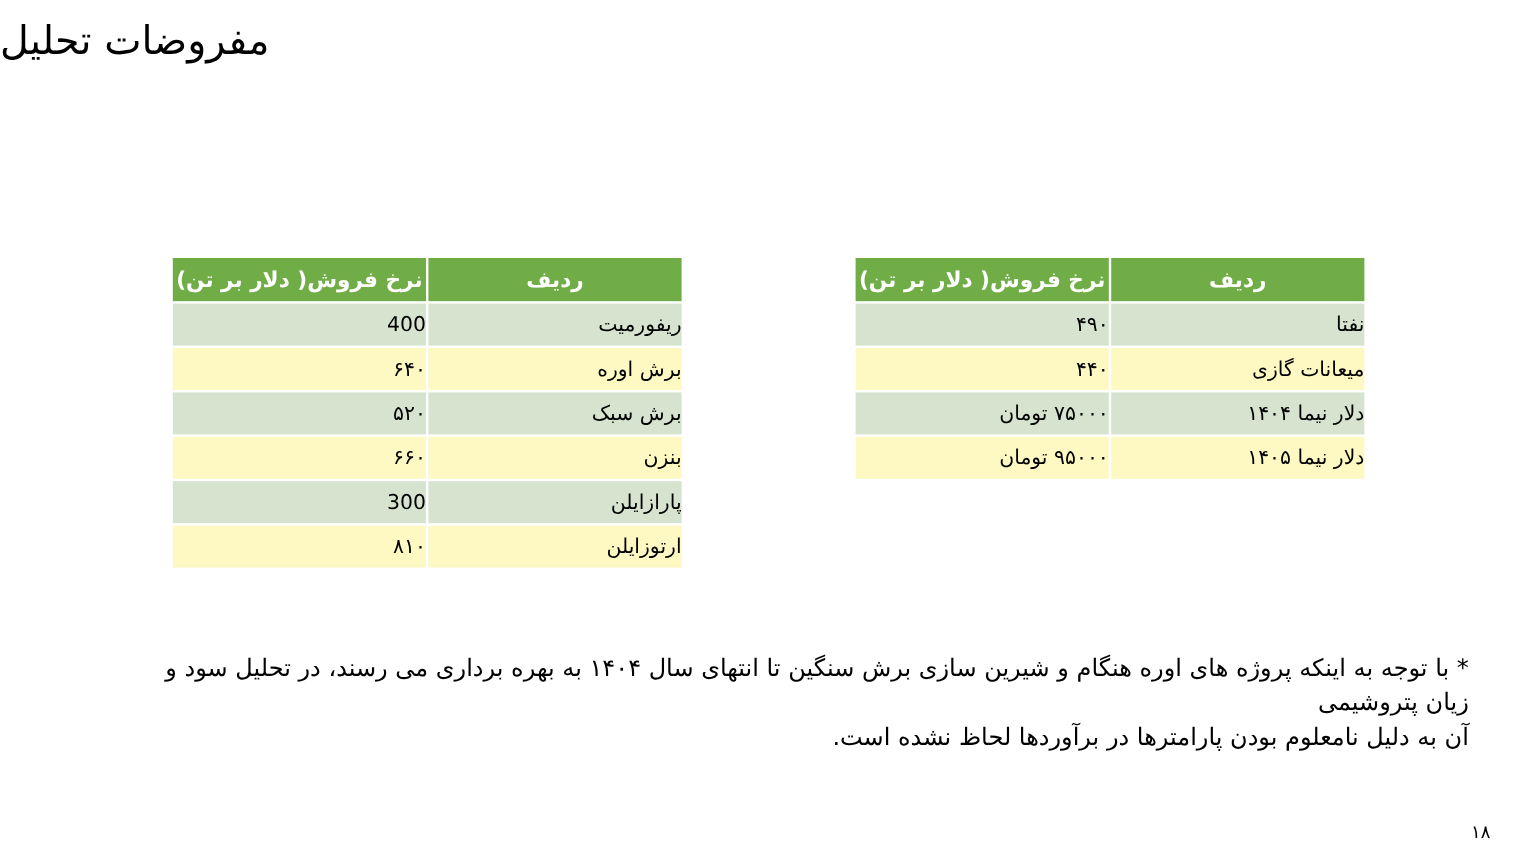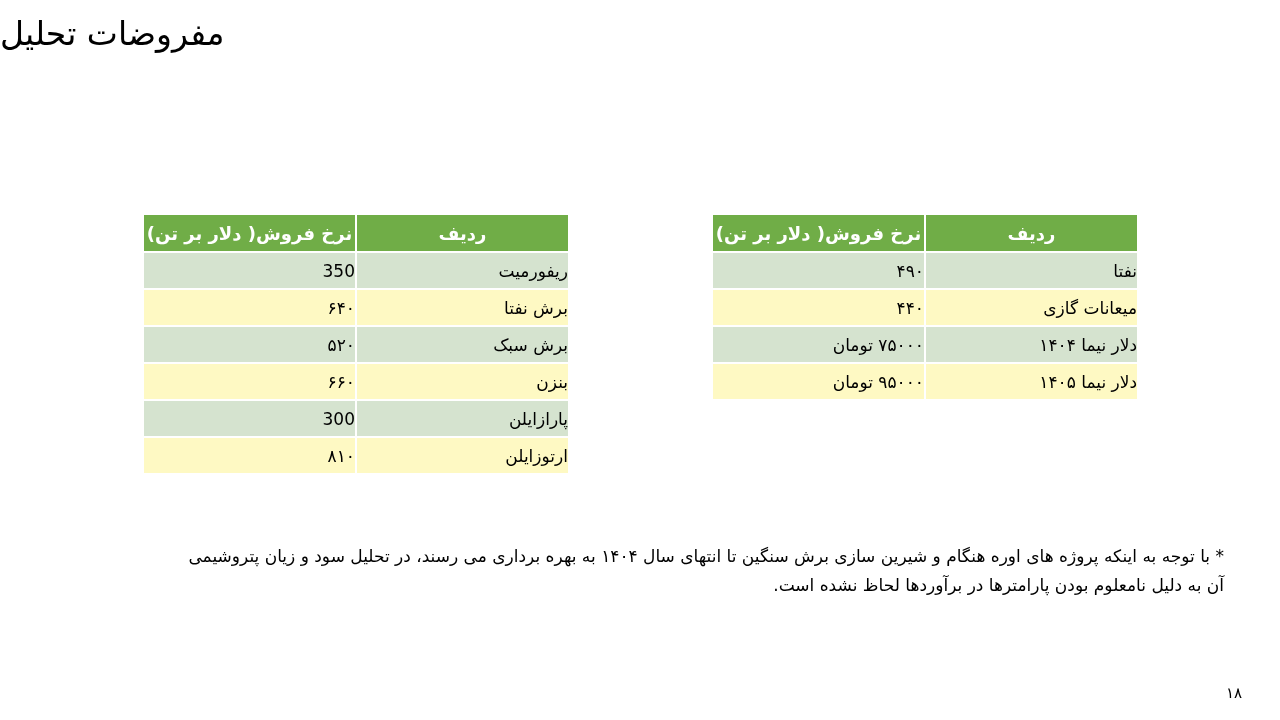--- a/index.html
+++ b/index.html
@@ -54,21 +54,21 @@
     #table-right { left: 711px; top: 213px; width: 428px; }
     .col-w { width: 50%; }
 
     .footnote {
       position: absolute;
       left: 132px;
       top: 542px;
       width: 1092px;
       direction: rtl;
       text-align: right;
-      font-size: 17px;
+      font-size: 20px;
       line-height: 29px;
     }
     .page-number {
       position: absolute;
       right: 38px;
       top: 684px;
       font-size: 15px;
       direction: rtl;
     }
   </style>
@@ -115,24 +115,24 @@
     </colgroup>
   <thead>
     <tr>
       <th>ردیف</th>
       <th>نرخ فروش( دلار بر تن)</th>
     </tr>
   </thead>
   <tbody>
     <tr class="odd">
       <td>ریفورمیت</td>
-      <td>350</td>
+      <td>400</td>
     </tr>
     <tr class="even">
-      <td>برش نفتا</td>
+      <td>برش اوره</td>
       <td>۶۴۰</td>
     </tr>
     <tr class="odd">
       <td>برش سبک</td>
       <td>۵۲۰</td>
     </tr>
     <tr class="even">
       <td>بنزن</td>
       <td>۶۶۰</td>
     </tr>

